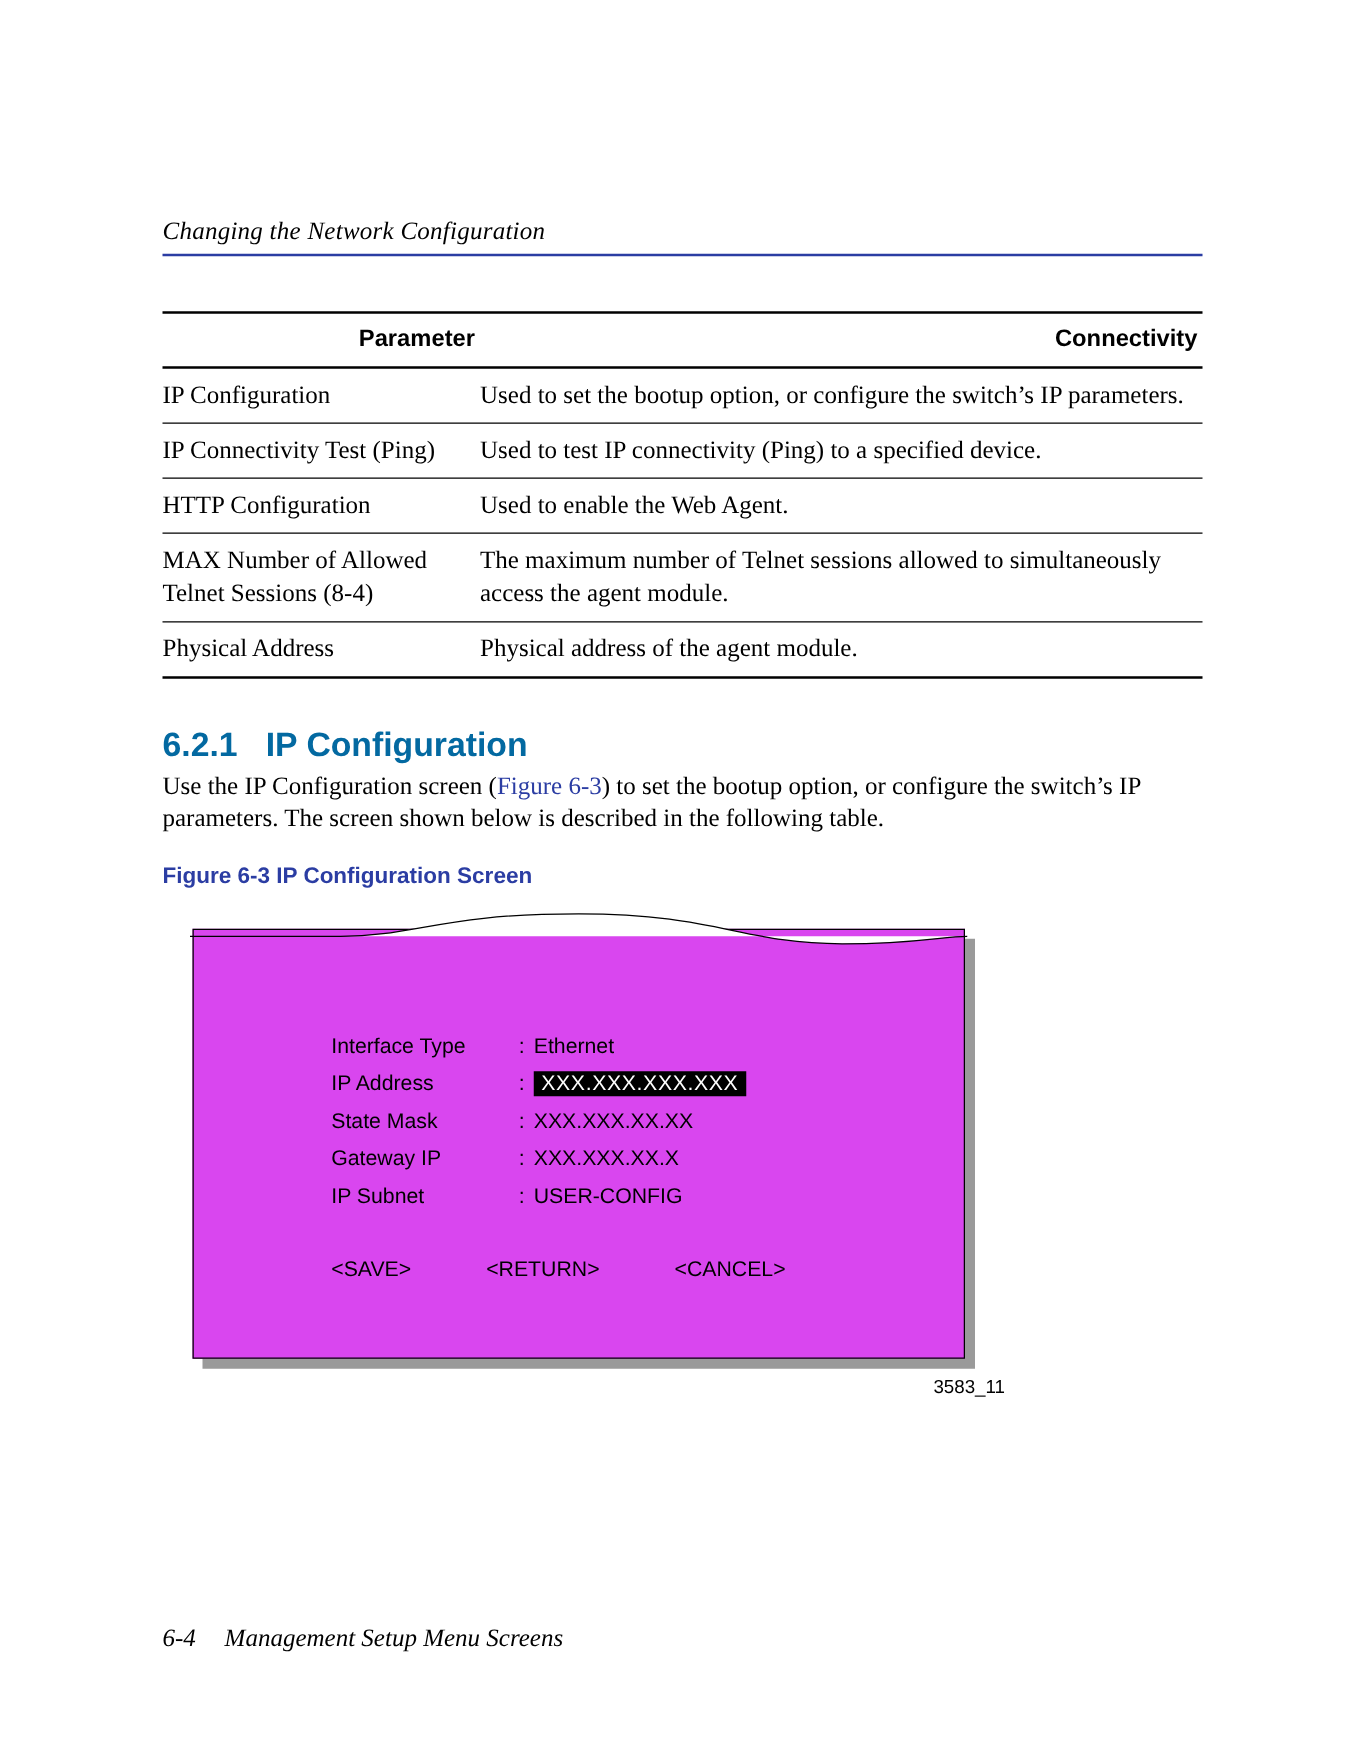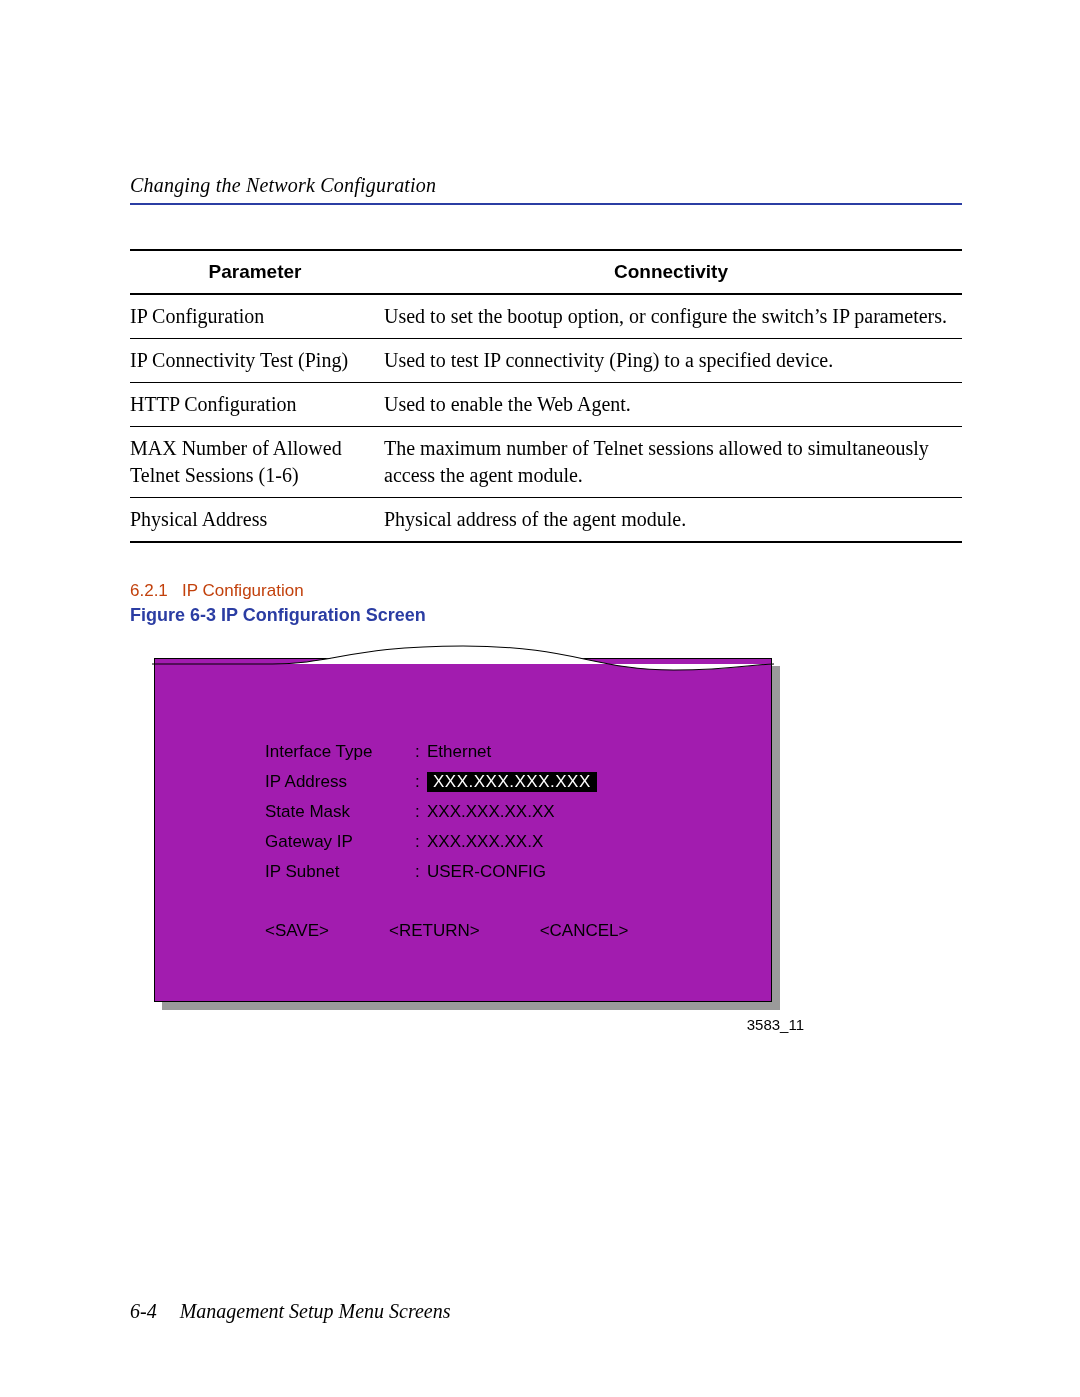--- a/index.html
+++ b/index.html
@@ -27,41 +27,41 @@
   }
   table.param-table {
     width: 100%;
     border-collapse: collapse;
     font-size: 20px;
   }
   table.param-table th {
     font-family: Arial, Helvetica, sans-serif;
     font-weight: 700;
     font-size: 19px;
-    text-align: center;
+    text-align: right;
     padding: 10px 4px 10px 0;
     border-top: 2px solid #000;
     border-bottom: 2px solid #000;
   }
   table.param-table td {
     vertical-align: top;
     padding: 8px 4px 8px 0;
     border-bottom: 1px solid #000;
     line-height: 1.35;
   }
   table.param-table tr:last-child td {
     border-bottom: 2px solid #000;
   }
   .col-param { width: 250px; }
 
   .section-heading {
     font-family: Arial, Helvetica, sans-serif;
-    color: #c2410c;
-    font-weight: 400;
-    font-size: 17px;
+    color: #0369a1;
+    font-weight: 700;
+    font-size: 27px;
     margin-top: 38px;
     margin-bottom: 4px;
   }
   .section-body {
     font-size: 20px;
     line-height: 1.3;
     margin: 0 0 22px 0;
   }
   .xref {
     color: #2b3da3;
@@ -90,21 +90,21 @@
     bottom: 0;
     background: #9a9a9a;
   }
   
   .term-panel {
     position: absolute;
     left: 0;
     top: 0;
     right: 8px;
     bottom: 8px;
-    background: #a21caf;
+    background: #d946ef;
     border: 1px solid #000;
     font-family: Arial, Helvetica, sans-serif;
     font-size: 17px;
     padding: 78px 0 0 110px;
     box-sizing: border-box;
   }
   
   .torn {
     position: absolute;
     left: -2px;
@@ -181,33 +181,36 @@
       </tr>
       <tr>
         <td>IP Connectivity Test (Ping)</td>
         <td>Used to test IP connectivity (Ping) to a specified device.</td>
       </tr>
       <tr>
         <td>HTTP Configuration</td>
         <td>Used to enable the Web Agent.</td>
       </tr>
       <tr>
-        <td>MAX Number of Allowed Telnet Sessions (1-6)</td>
+        <td>MAX Number of Allowed Telnet Sessions (8-4)</td>
         <td>The maximum number of Telnet sessions allowed to simultaneously access the agent module.</td>
       </tr>
       <tr>
         <td>Physical Address</td>
         <td>Physical address of the agent module.</td>
       </tr>
     </tbody>
   </table>
 
   <div class="section-heading">
     <span>6.2.1</span>&nbsp;&nbsp;&nbsp;<span>IP Configuration</span>
   </div>
+  <p class="section-body">
+    <span>Use the IP Configuration screen (</span><span class="xref">Figure 6-3</span><span>) to set the bootup option, or configure the switch’s IP parameters. The screen shown below is described in the following table.</span>
+  </p>
 
   <div class="figure-caption">Figure 6-3   IP Configuration Screen</div>
 
   <div class="term-wrap">
     <div class="term-shadow"></div>
     <div class="term-panel">
 
       <div class="term-row">
         <span class="term-label">Interface Type</span>
         <span class="term-colon">:</span>

